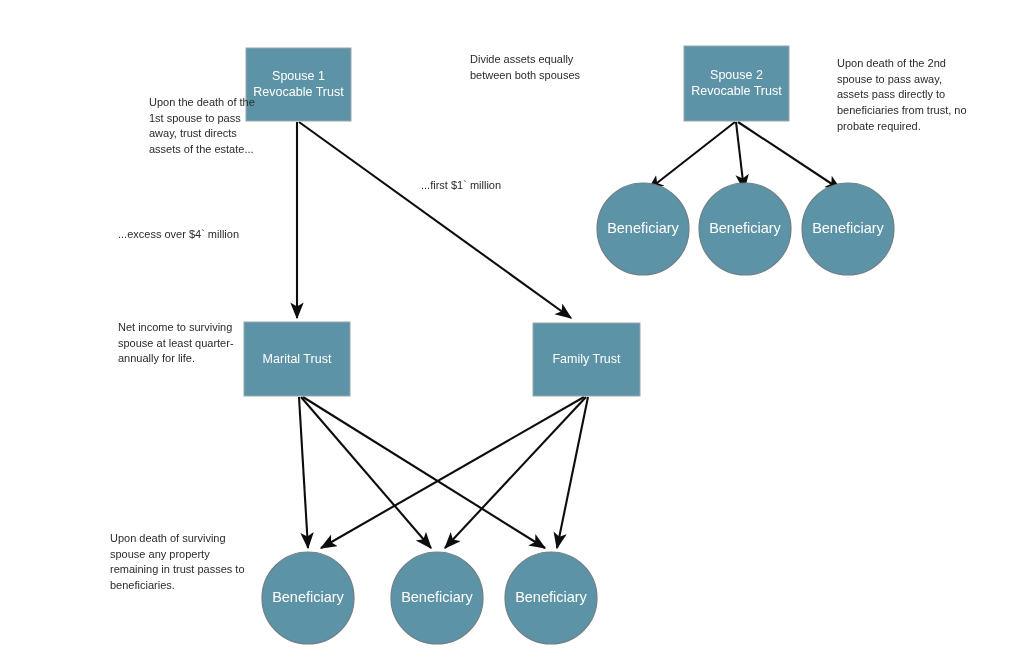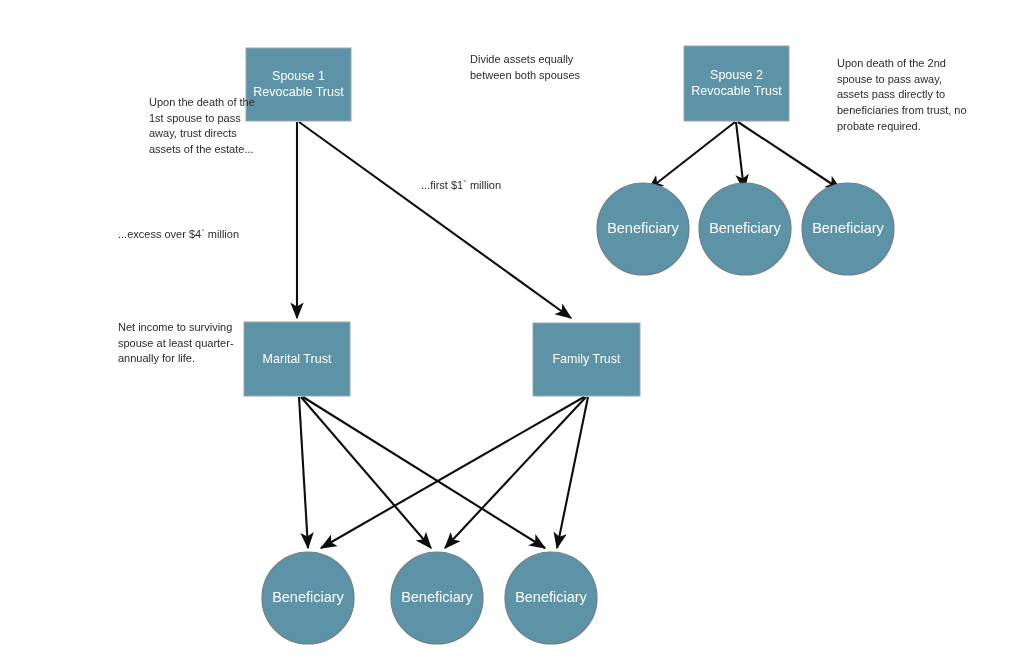--- a/index.html
+++ b/index.html
@@ -140,20 +140,21 @@
       <text class="node-label circle-label" x="551" y="598">Beneficiary</text>
     </g>
   </svg>
 
   <div class="annotation" style="left:118px; top:95px; width:122px;margin-left:31px;">Upon the death of the 1st spouse to pass away, trust directs assets of the estate...</div>
 
   <div class="annotation" style="left:118px; top:227px; width:130px;">...excess over $4` million</div>
 
   <div class="annotation" style="left:118px; top:320px; width:126px;">Net income to surviving spouse at least quarter-annually for life.</div>
 
+  <div class="annotation" style="left:110px; top:531px; width:150px;">Upon death of surviving spouse any property remaining in trust passes to beneficiaries.</div>
 
   <div class="annotation" style="left:470px; top:52px; width:128px;">Divide assets equally between both spouses</div>
 
   <div class="annotation" style="left:421px; top:178px; width:180px;">...first $1` million</div>
 
 
   <div class="annotation" style="left:828px; top:56px; width:132px;margin-left:9px;">Upon death of the 2nd spouse to pass away, assets pass directly to beneficiaries from trust, no probate required.</div>
 
 </div>
 

